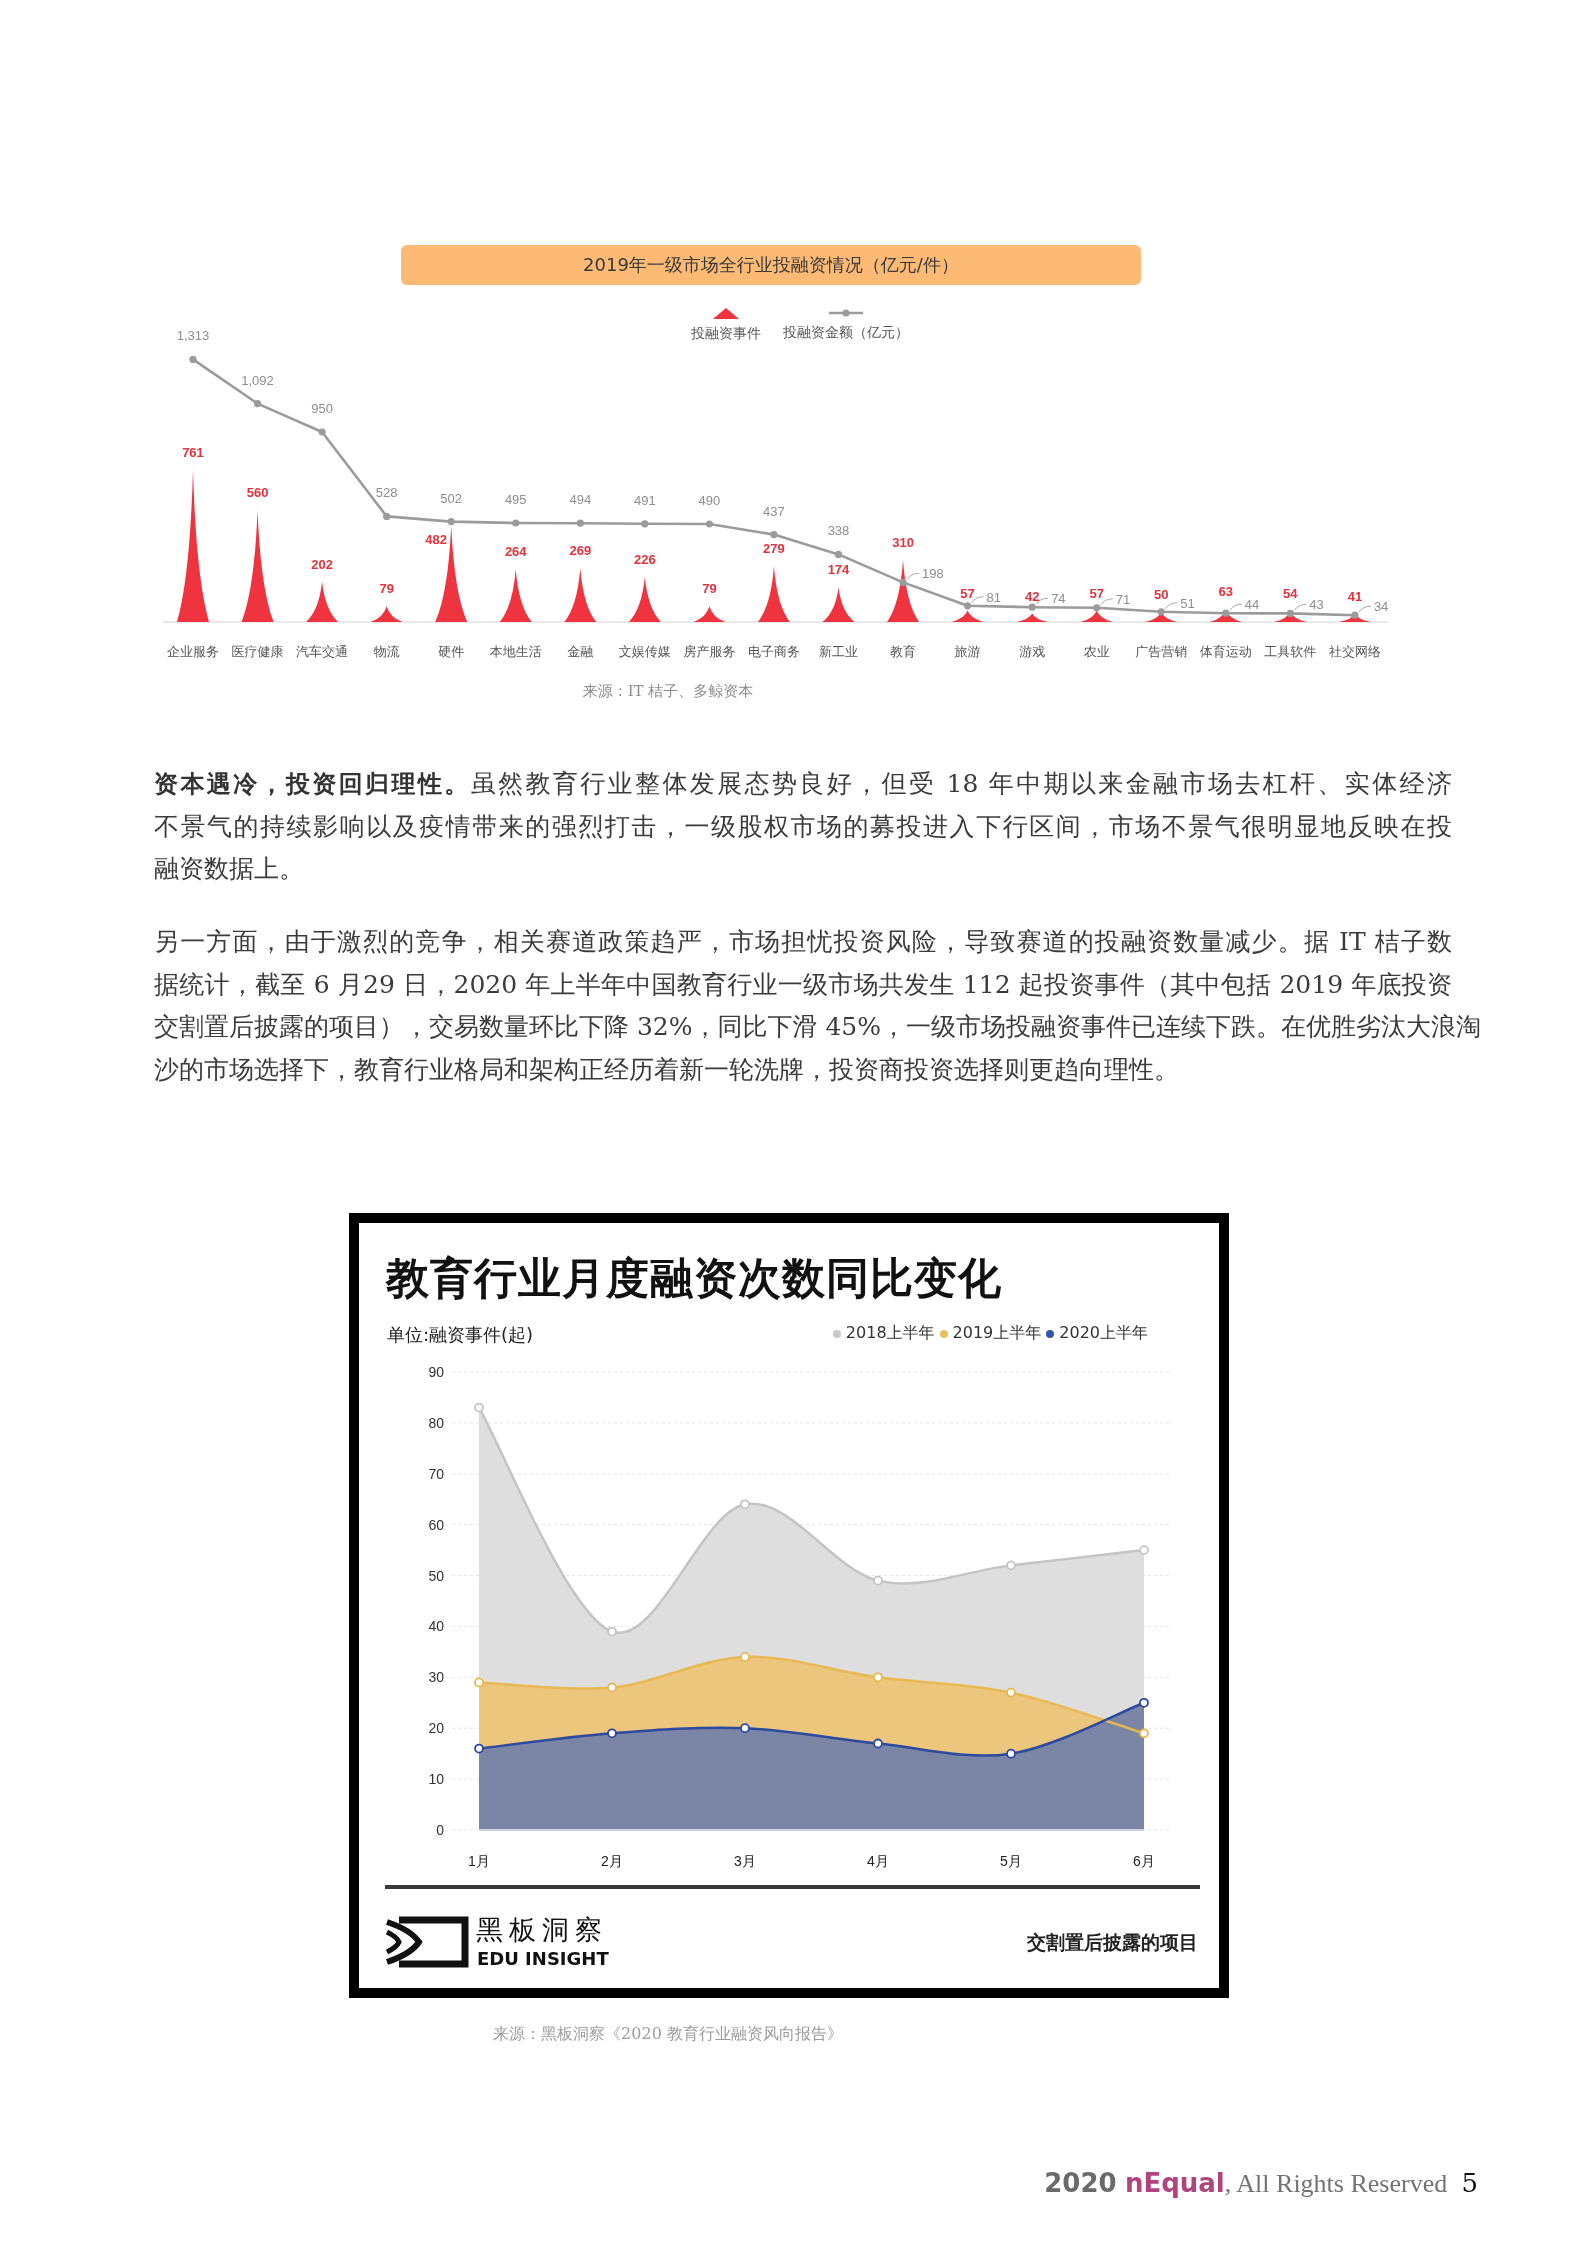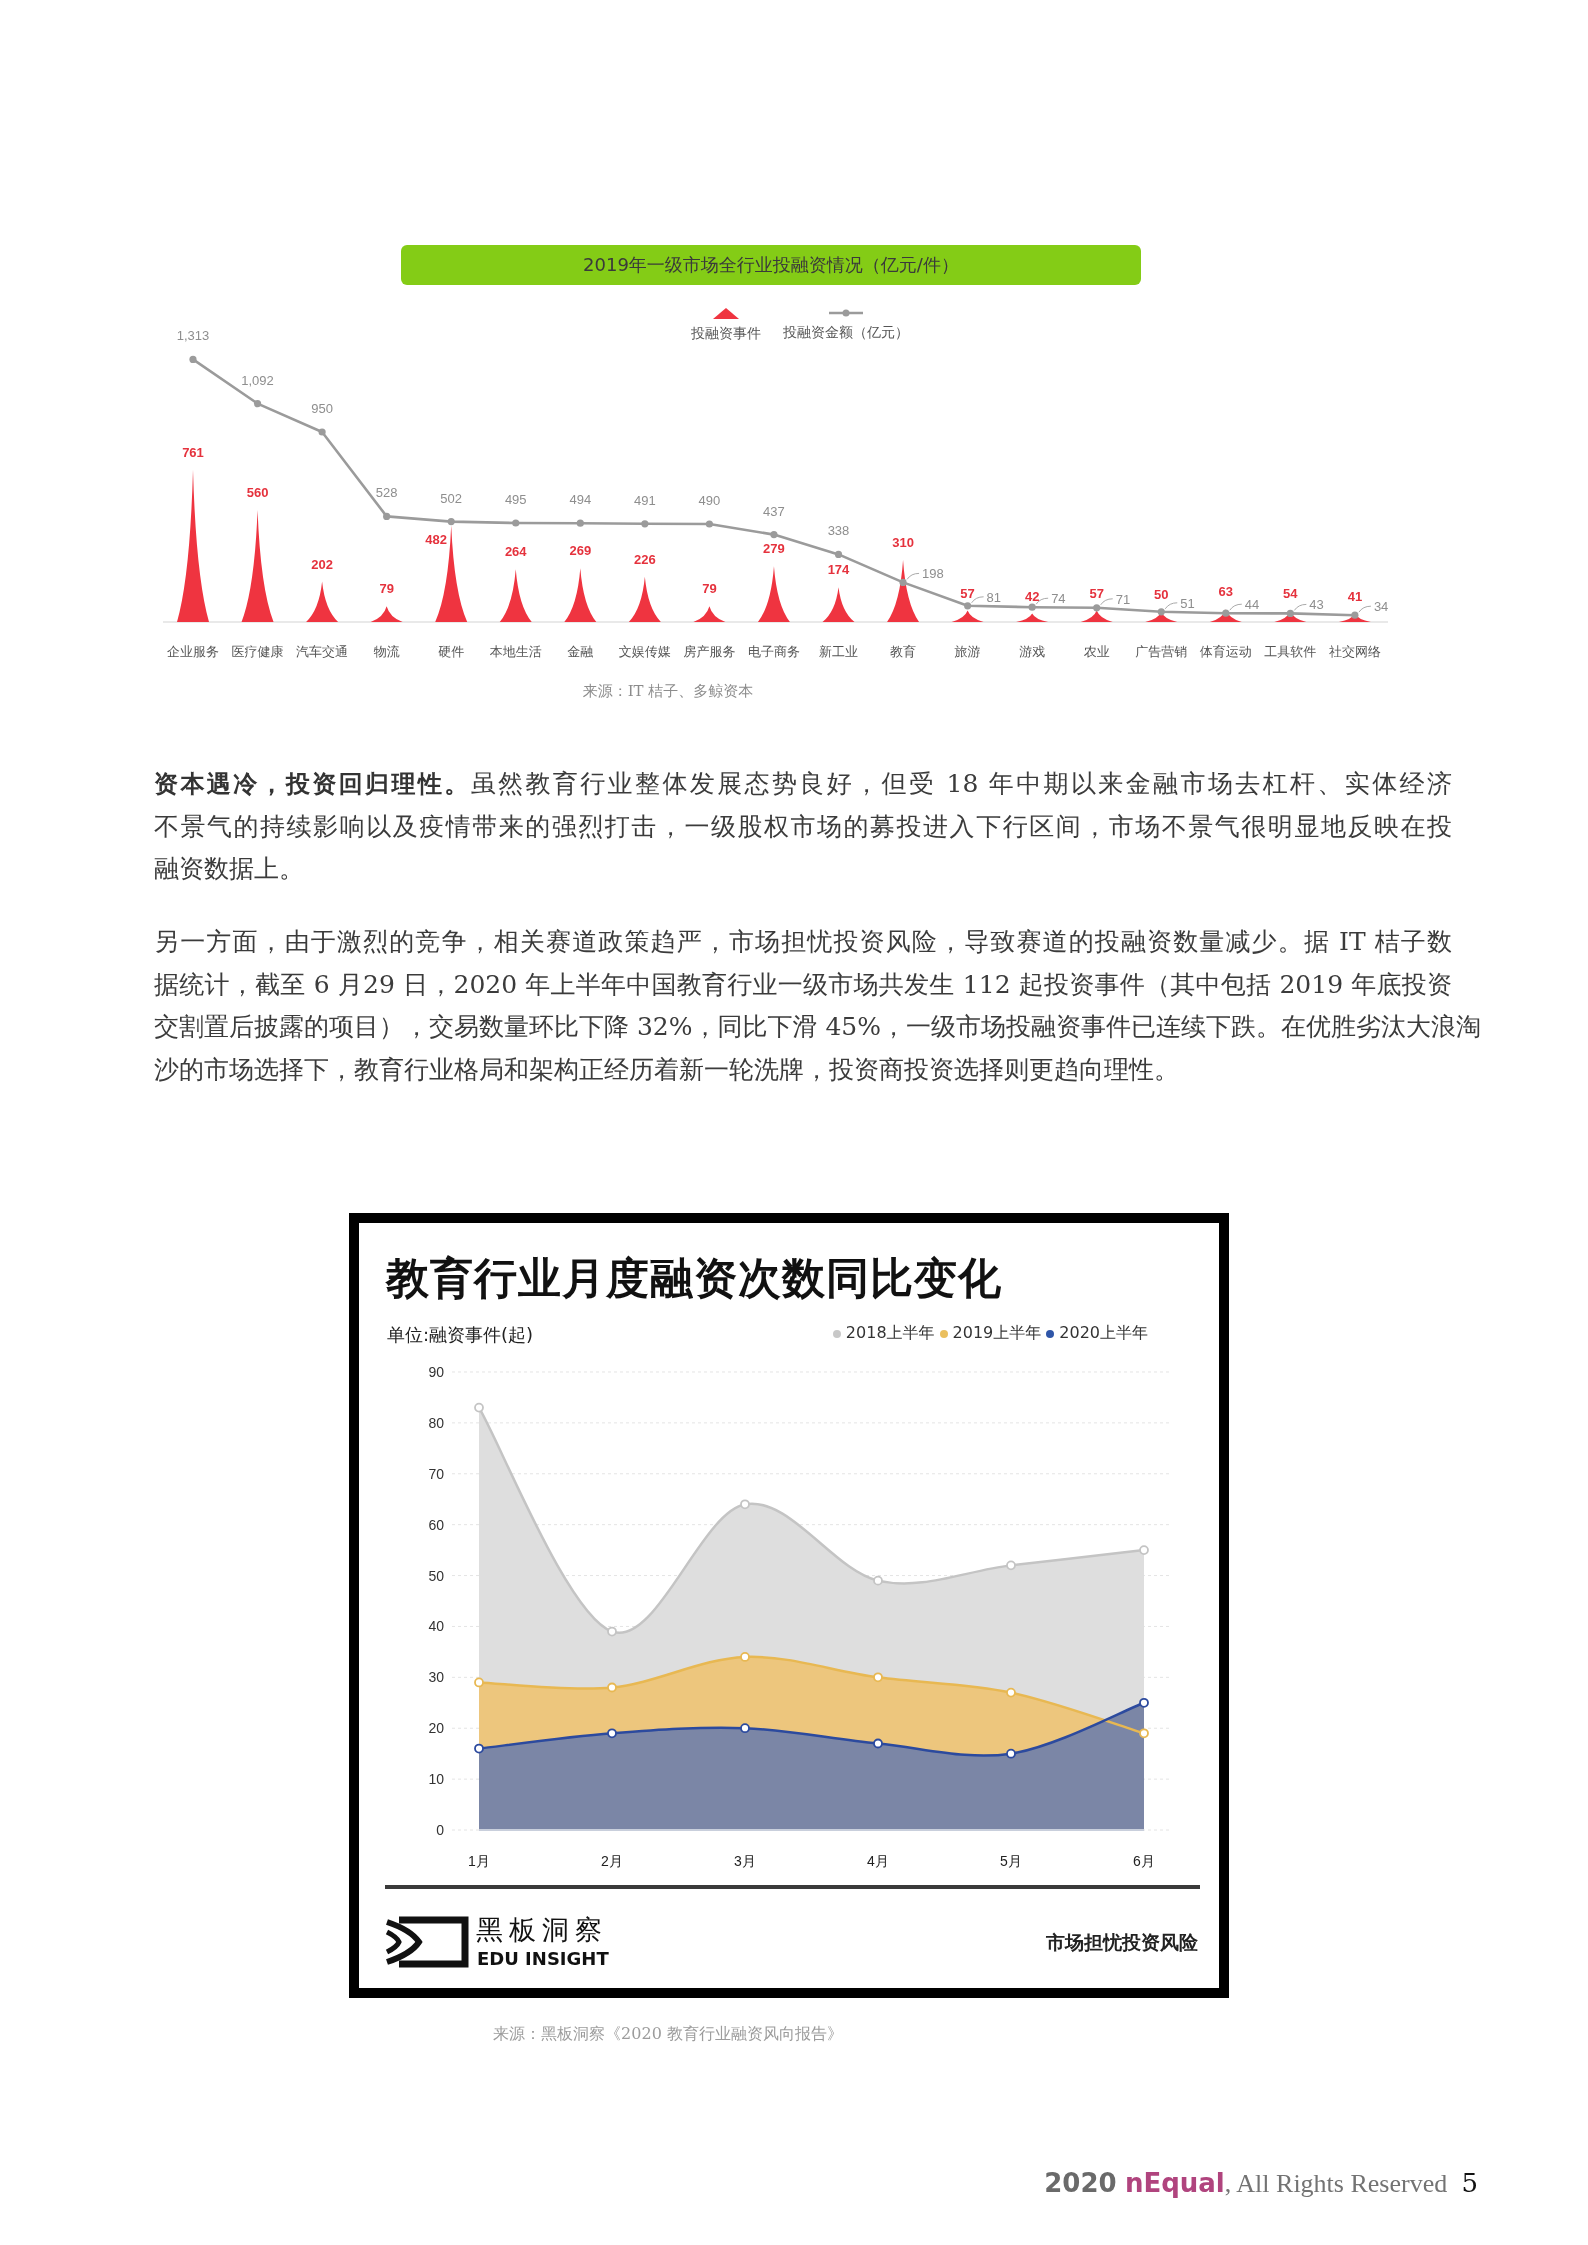--- a/index.html
+++ b/index.html
@@ -1,21 +1,21 @@
 <!DOCTYPE html>
 <html><head>
 <meta charset="utf-8">
 <style>
   html, body { margin: 0; padding: 0; background: #ffffff; }
   body { width: 1588px; height: 2245px; position: relative; overflow: hidden; font-family: "DejaVu Sans", sans-serif; }
   .abs { position: absolute; }
   svg text { font-family: "Liberation Sans", "DejaVu Sans", sans-serif; }
 
   
-  .c1-title { left: 401px; top: 245px; width: 740px; height: 40px; background: #84cc16; border-radius: 6px;
+  .c1-title { left: 401px; top: 245px; width: 740px; height: 40px; background: #fdba74; border-radius: 6px;
     display: flex; align-items: center; justify-content: center; font-size: 18px; color: #3a3a3a;
     font-family: "DejaVu Sans", sans-serif; }
   .c1-legend { left: 560px; top: 313px; width: 480px; height: 24px; display: flex; align-items: center; justify-content: center; gap: 22px;
     font-size: 14px; color: #555; font-family: "DejaVu Sans", sans-serif; }
   .lg-item { display: flex; align-items: center; gap: 6px; flex-direction: column; }
   .tri-icon { width: 0; height: 0; border-left: 13px solid transparent; border-right: 13px solid transparent; border-bottom: 11px solid #ef3440; }
   .src { left: 0; width: 1336px; text-align: center; color: #8c8c8c; font-family: "DejaVu Serif", serif; }
 
   
   .para { left: 154px; width: 1298px; font-family: "DejaVu Serif", serif; font-size: 25px; color: #3b3b3b; }
@@ -249,21 +249,21 @@
 
 <div class="abs c2-divider"></div>
 
 <svg class="abs logo-mark" viewBox="0 0 84 52">
   <path d="M14 4 H80 V48 H14" fill="none" stroke="#111" stroke-width="7"></path>
   <path d="M2 6 Q26 14 34 26 Q26 38 2 46" fill="none" stroke="#111" stroke-width="6"></path>
   <path d="M2 16 Q12 21 14 26 Q12 31 2 36" fill="none" stroke="#111" stroke-width="5"></path>
 </svg>
 <div class="abs logo-cn">黑板洞察</div>
 <div class="abs logo-en">EDU INSIGHT</div>
-<div class="abs credit">市场担忧投资风险</div>
+<div class="abs credit">交割置后披露的项目</div>
 
 <div class="abs src" style="top:2024px;font-size:16px;color:#9c9c9c;">来源：黑板洞察《2020 教育行业融资风向报告》</div>
 
 <div class="abs footer">
   <span class="f-year">2020</span>
   <span class="f-brand">nEqual</span><span class="f-rights">, All Rights Reserved</span>
   <span class="f-page">5</span>
 </div>
 
 </body></html>

